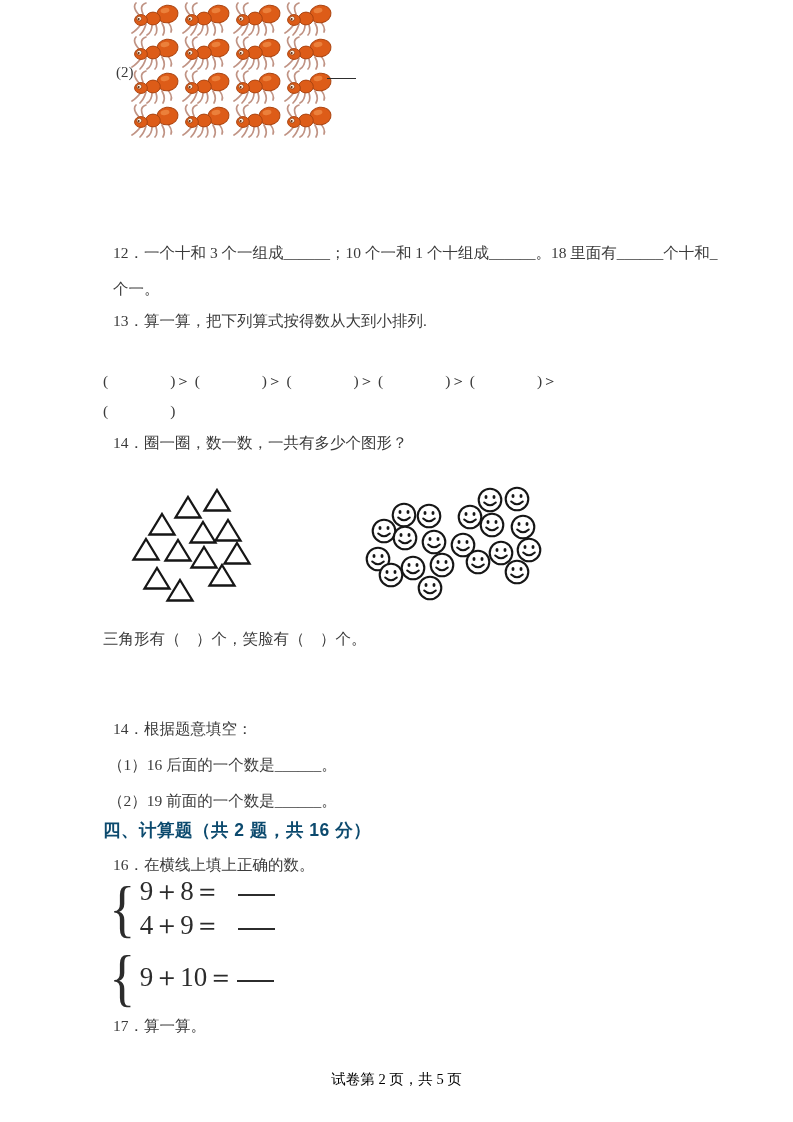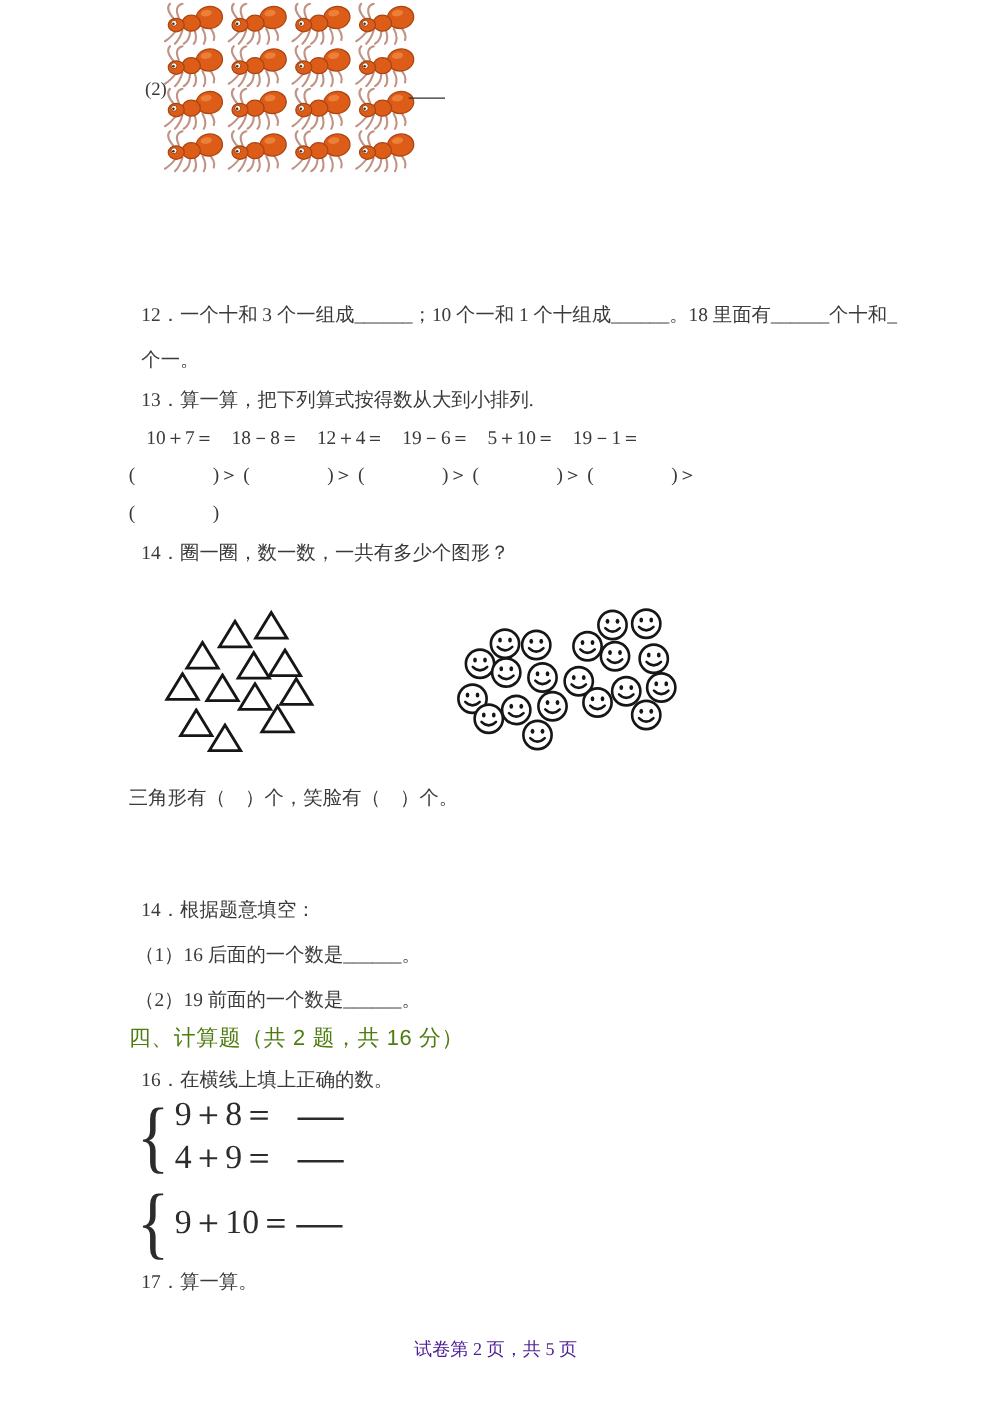--- a/index.html
+++ b/index.html
@@ -22,42 +22,42 @@
   }
   .ant-cell { width:51px; height:34px; }
   .ant-blank {
     width: 29px; height: 0;
     border-top: 1.8px solid #2e2e2e;
   }
   .figure-label { font-size: 15px; color:#3a3a3a; }
   .expr-row { display: flex; gap: 14px; font-size: 15.5px; }
   .shape-layer { position: absolute; }
   .shape { position: absolute; }
-  .sec-title { font-size: 17.5px; font-weight: normal; color: #4d7c0f; font-family: "Liberation Sans", sans-serif; letter-spacing: 0.5px; }
+  .sec-title { font-size: 17.5px; font-weight: bold; color: #0c4a6e; font-family: "Liberation Sans", sans-serif; letter-spacing: 0.5px; }
   .brace-group { display: flex; align-items: center; }
   .brace {
     font-size: 64px;
     line-height: 1;
     font-weight: 400;
     color: #2c2c2c;
     transform: scaleX(0.85);
     margin-right: 2px;
     user-select: none;
   }
   .eq-col { display: flex; flex-direction: column; gap: 2px; }
   .eq-row { font-size: 27px; color: #2c2c2c; line-height: 1.18; }
   .eq-blank {
     display: inline-block;
     width: 37px;
     border-bottom: 2.2px solid #2c2c2c;
     transform: translateY(-4px);
   }
   .g1 .eq-blank { margin-left: 17px; }
   .g2 .eq-blank { margin-left: 3px; }
-  .footer { width: 100%; text-align: center; font-size: 14.5px; color: #4c1d95; }
+  .footer { width: 100%; text-align: center; font-size: 14.5px; color: #000000; }
 </style>
 </head>
 <body>
 
 <div class="page">
 
   <div class="abs" style="left:0; top:95; width:100%; height:140px;">
     <span class="abs figure-label" style="left:116px; top:64px;">(2)</span>
     <div class="abs ant-grid" style="left:129px; top:2px;">
         <svg class="ant-cell" width="51" height="34" viewBox="0 0 51 34">
@@ -349,28 +349,20 @@
           <circle cx="9.7" cy="17" r="1" fill="#5a2a10"></circle>
         </svg>
       </div>
     <span class="abs ant-blank" style="left:327px; top:78px;"></span>
   </div>
 
   <div class="abs txt" style="left:113px; top:242px; width:600px;">12．一个十和 3 个一组成______；10 个一和 1 个十组成______。18 里面有______个十和_</div>
   <div class="abs txt" style="left:113px; top:278px;">个一。</div>
 
   <div class="abs txt" style="left:113px; top:310px;">13．算一算，把下列算式按得数从大到小排列.</div>
-  <div class="abs expr-row" style="left:117px; top:340px;">
-      <span>10＋7＝</span>
-      <span>18－8＝</span>
-      <span>12＋4＝</span>
-      <span>19－6＝</span>
-      <span>5＋10＝</span>
-      <span>19－1＝</span>
-    </div>
   <div class="abs txt" style="left:103px; top:370px;">(　　　　)＞ (　　　　)＞ (　　　　)＞ (　　　　)＞ (　　　　)＞</div>
   <div class="abs txt" style="left:103px; top:400px;">(　　　　)</div>
 
   <div class="abs txt" style="left:113px; top:432px;">14．圈一圈，数一数，一共有多少个图形？</div>
   <div class="abs" style="left:0; top:482px; width:100%; height:140px;">
     <div class="shape-layer" style="left:130px; top:0; width:140px; height:130px;">
         <div class="shape" style="left: 43px; top: 13px;"><svg width="30" height="25" viewBox="0 0 30 25">
             <polygon points="15,2 27.5,22.5 2.5,22.5" fill="#ffffff" stroke="#161616" stroke-width="2.3"></polygon>
           </svg></div>
         <div class="shape" style="left: 72px; top: 6px;"><svg width="30" height="25" viewBox="0 0 30 25">

